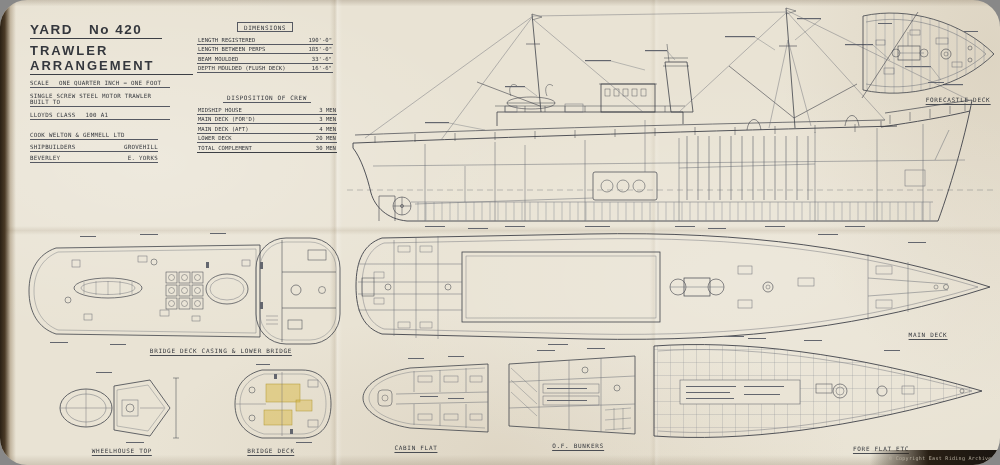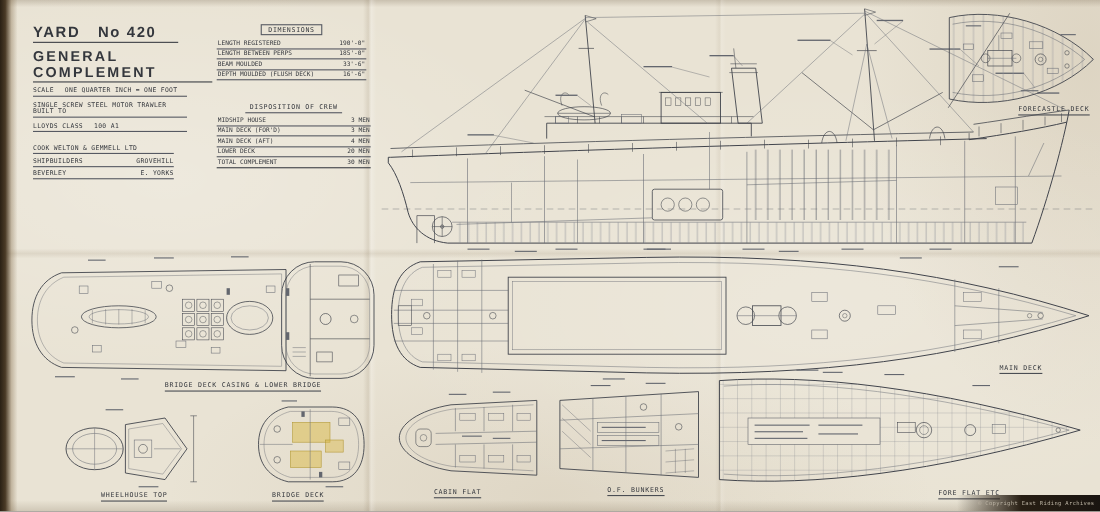--- a/index.html
+++ b/index.html
@@ -10,21 +10,21 @@
       radial-gradient(ellipse 600px 300px at 15% 35%, rgba(255,255,255,.22), transparent 60%),
       radial-gradient(ellipse 700px 350px at 75% 60%, rgba(255,255,255,.16), transparent 60%),
       radial-gradient(ellipse 500px 200px at 50% 97%, rgba(150,125,90,.12), transparent 70%),
       radial-gradient(ellipse 300px 500px at 99% 12%, rgba(150,125,90,.14), transparent 70%),
       linear-gradient(180deg, rgba(90,70,45,.22) 0%, rgba(90,70,45,0) 1.4%),
       linear-gradient(0deg, rgba(90,70,45,.18) 0%, rgba(90,70,45,0) 2.2%);
     font-family:"DejaVu Sans Mono", monospace;
     color:#34373d;
   }
   .abs{position:absolute;}
-  .noint{cursor:default;}
+  .noint{cursor:default;border-radius:27px;}
   
   .edge-left{left:0;top:0;bottom:0;width:16px;
     background:linear-gradient(90deg,#2a2014 0%,#4a3a26 30%,rgba(120,95,60,.35) 65%,rgba(120,95,60,0) 100%);}
   .crease-v1{left:330px;top:0;bottom:0;width:12px;
     background:linear-gradient(90deg,transparent,rgba(125,105,75,.15) 40%,rgba(255,255,255,.22) 62%,transparent);}
   .crease-v2{left:650px;top:0;bottom:0;width:10px;opacity:.6;
     background:linear-gradient(90deg,transparent,rgba(125,105,75,.14) 40%,rgba(255,255,255,.2) 60%,transparent);}
   .crease-h1{left:0;right:0;top:226px;height:9px;
     background:linear-gradient(180deg,transparent,rgba(125,105,75,.13) 50%,transparent);}
   .corner-br{right:0;bottom:0;height:15px;width:130px;
@@ -67,21 +67,21 @@
   <div class="abs crease-v1"></div>
   <div class="abs crease-v2"></div>
   <div class="abs crease-h1"></div>
 
   <div class="abs tblock">
     <div class="tline">
       <span>YARD</span>
       <span>No 420</span>
     </div>
     <div class="tline tline2">
-      <span>GENERAL COMPLEMENT</span>
+      <span>TRAWLER ARRANGEMENT</span>
     </div>
     <div class="small-line">
       <span>SCALE</span>
       <span>ONE QUARTER INCH = ONE FOOT</span>
     </div>
     <div class="small-line">
       <span>SINGLE SCREW STEEL MOTOR TRAWLER BUILT TO</span>
     </div>
     <div class="small-line">
       <span>LLOYDS CLASS</span>

